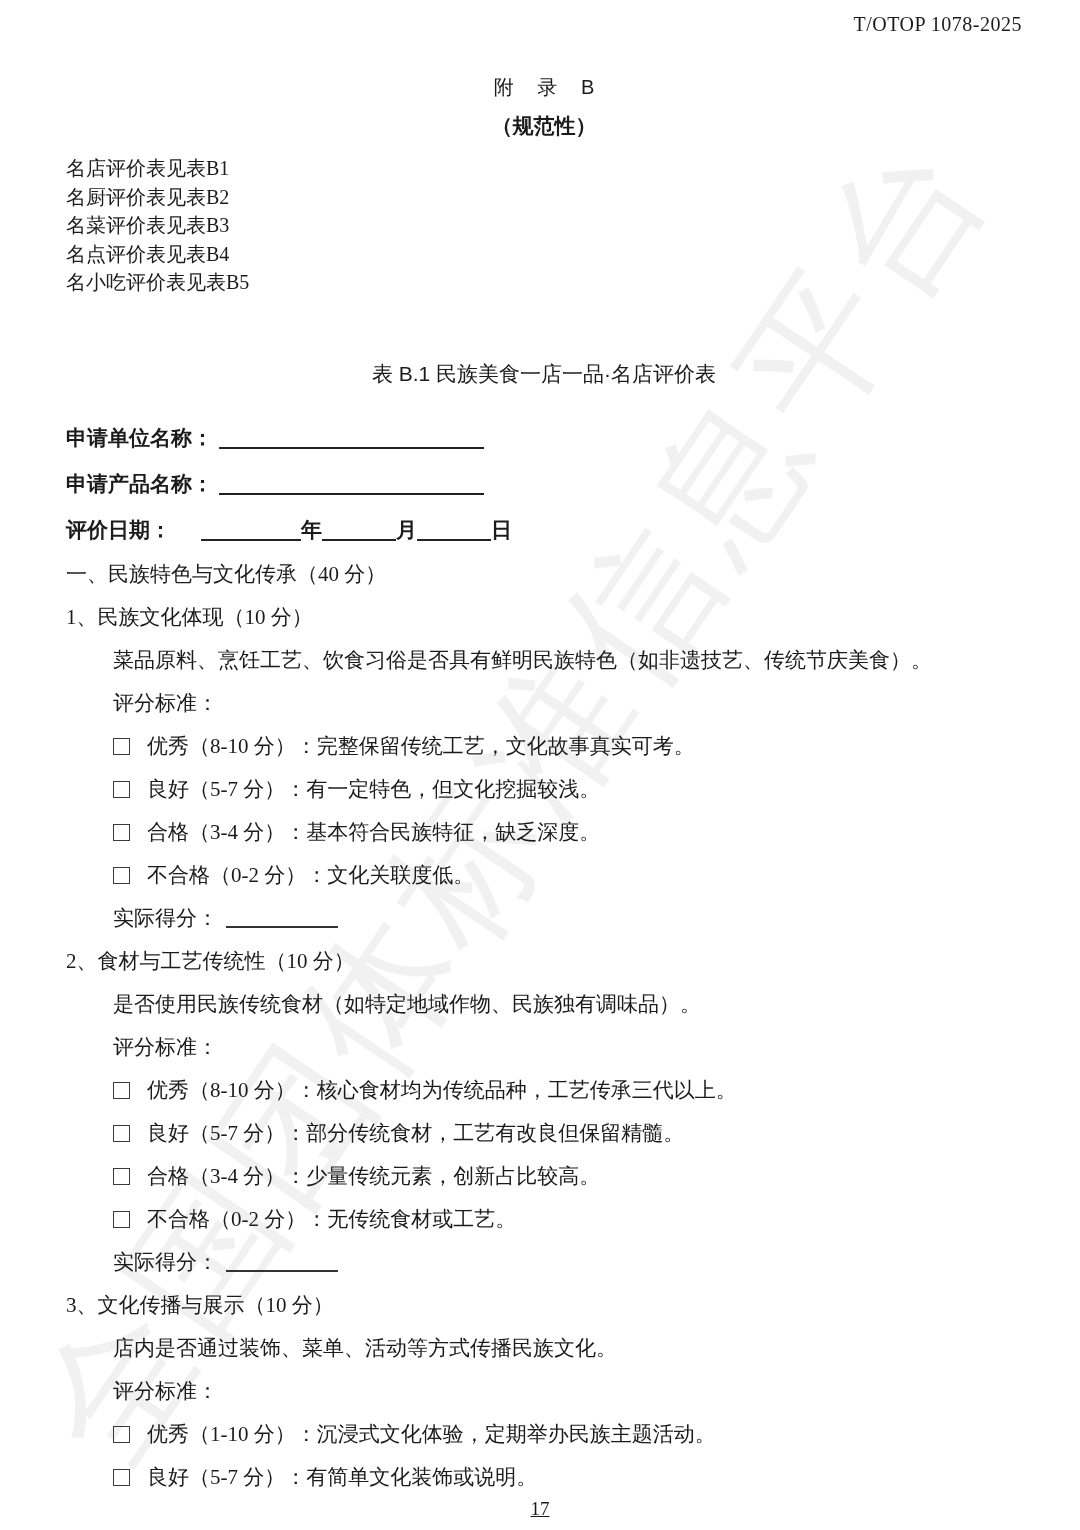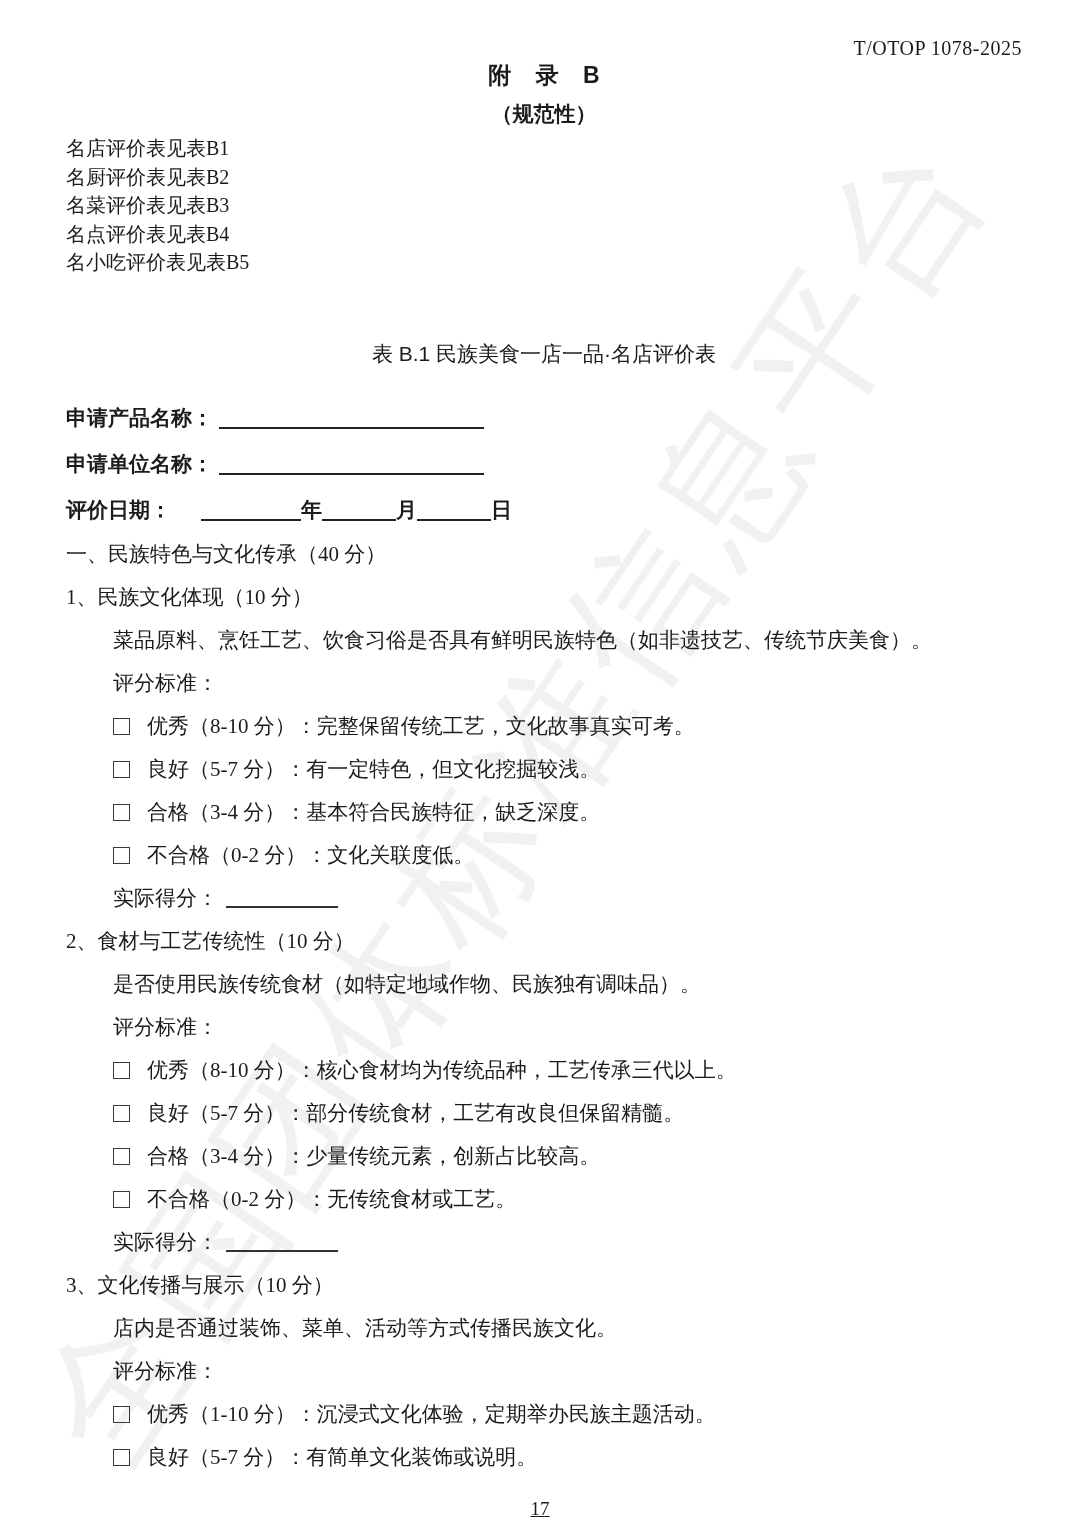--- a/index.html
+++ b/index.html
@@ -2,26 +2,26 @@
 <html><head>
 <meta charset="utf-8">
 <style>
   html,body{margin:0;padding:0;background:#fff;}
   .page{position:relative;width:1080px;height:1530px;background:#ffffff;color:#1b1b1b;
         font-family:"Liberation Serif",serif;overflow:hidden;}
   .watermark{position:absolute;left:515px;top:800px;transform:translate(-50%,-50%) rotate(-56deg);
         font-family:"Liberation Sans",sans-serif;font-size:148px;letter-spacing:8px;
         color:rgba(0,0,0,0.055);white-space:nowrap;z-index:0;pointer-events:none;font-weight:400;}
   .content{position:relative;z-index:1;padding:0 58px 0 66px;}
-  .doccode{text-align:right;padding-top:12px;font-size:20px;letter-spacing:.5px;line-height:24px;margin-top:24px;}
-  .h-appendix{text-align:center;font-family:"Liberation Sans",sans-serif;
-        font-weight:700;font-size:23px;line-height:30px;word-spacing:18px;}
+  .doccode{text-align:right;padding-top:12px;font-size:20px;letter-spacing:.5px;line-height:24px;}
+  .h-appendix{text-align:center;margin-top:36px;font-family:"Liberation Sans",sans-serif;
+        font-weight:400;font-size:20px;line-height:30px;word-spacing:18px;}
   .h-normative{text-align:center;margin-top:12px;font-family:Liberation Mono, monospace;
         font-weight:700;font-size:21px;line-height:28px;}
-  .idx{margin-top:4px;font-size:20px;}
+  .idx{margin-top:12px;font-size:20px;}
   .idx-line{line-height:28.5px;}
   .tbl-title{text-align:center;margin-top:62px;font-family:"Liberation Sans",sans-serif;
         font-weight:400;font-size:21px;line-height:30px;}
   .form-block{margin-top:26px;}
   .fline{height:46px;display:flex;align-items:center;font-family:"Liberation Sans",sans-serif;
         font-weight:700;font-size:21px;}
   .blank{display:inline-block;border-bottom:2px solid #222;height:20px;}
   .b265{width:265px;margin-left:6px;}
   .bdate1{width:100px;margin-left:30px;}
   .bdate{width:74px;}
@@ -48,25 +48,25 @@
       <div class="idx-line">名厨评价表见表B2</div>
       <div class="idx-line">名菜评价表见表B3</div>
       <div class="idx-line">名点评价表见表B4</div>
       <div class="idx-line">名小吃评价表见表B5</div>
     </div>
 
     <div class="tbl-title">表 B.1 民族美食一店一品·名店评价表</div>
 
     <div class="form-block">
       <div class="fline">
-        <span>申请产品名称：</span>
+        <span>申请单位名称：</span>
         <span class="blank b265"></span>
       </div>
       <div class="fline">
-        <span>申请单位名称：</span>
+        <span>申请产品名称：</span>
         <span class="blank b265"></span>
       </div>
       <div class="fline">
         <span>评价日期：</span>
         <span class="blank bdate1"></span>
         <span>年</span>
         <span class="blank bdate"></span>
         <span>月</span>
         <span class="blank bdate"></span>
         <span>日</span>

